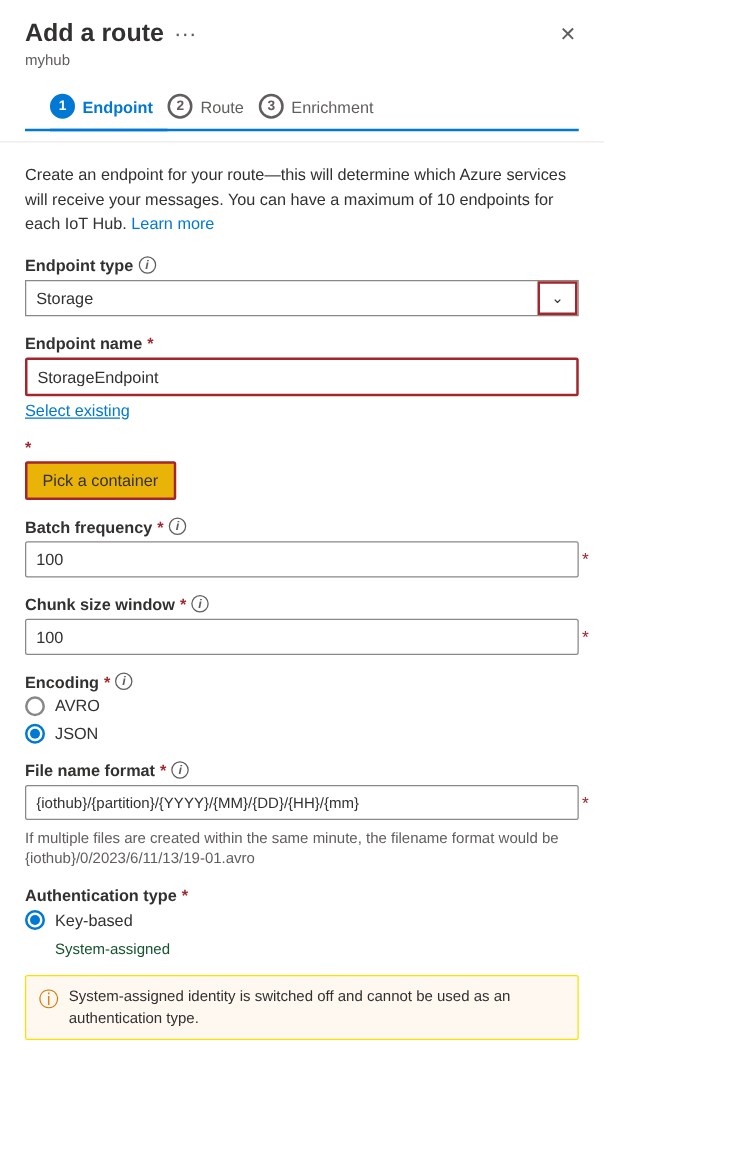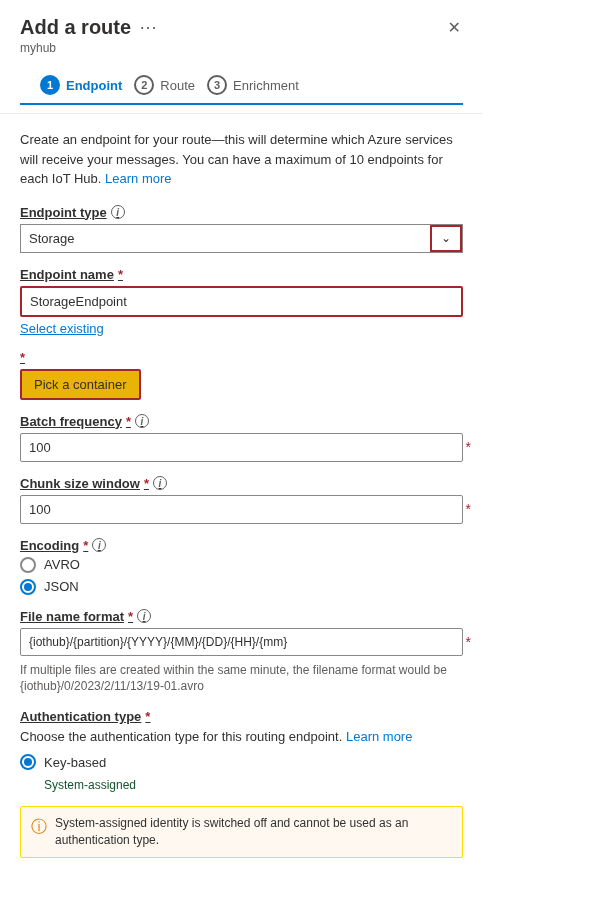--- a/index.html
+++ b/index.html
@@ -109,21 +109,20 @@
       margin-bottom: 14px;
     }
     .field-label {
       font-size: 13px;
       font-weight: 600;
       color: #323130;
       margin-bottom: 4px;
       display: flex;
       align-items: center;
       gap: 4px;
-      text-decoration: underline;
     }
     .field-label .required {
       color: #a4262c;
     }
     .info-icon {
       display: inline-flex;
       align-items: center;
       justify-content: center;
       width: 14px;
       height: 14px;
@@ -358,32 +357,28 @@
     <div class="field-group">
       <div class="field-label">
         <span>File name format</span>
         <span class="required">*</span>
         <span class="info-icon">i</span>
       </div>
       <div style="position:relative;">
         <input type="text" class="input-field-normal" style="font-size: 12px;" value="{iothub}/{partition}/{YYYY}/{MM}/{DD}/{HH}/{mm}">
         <span style="position:absolute; right:-8px; top:50%; transform:translateY(-50%); color:#a4262c; font-size:14px;">*</span>
       </div>
-      <p class="hint-text">If multiple files are created within the same minute, the filename format would be {iothub}/0/2023/2/11/13/19-01.avro</p>
+      <p class="hint-text">If multiple files are created within the same minute, the filename format would be {iothub}/0/2023/6/11/13/19-01.avro</p>
     </div>
 
     <div class="field-group">
       <div class="field-label">
         <span>Authentication type</span>
         <span class="required">*</span>
       </div>
-      <p class="auth-description">
-        <span>Choose the authentication type for this routing endpoint.</span>
-        <a class="link" href="#">Learn more</a>
-      </p>
       <div class="radio-group">
         <label class="radio-item">
           <div class="radio-selected">
             <div class="radio-selected-inner"></div>
           </div>
           <span>Key-based</span>
         </label>
         <div class="system-assigned-label">System-assigned</div>
       </div>
     </div>

